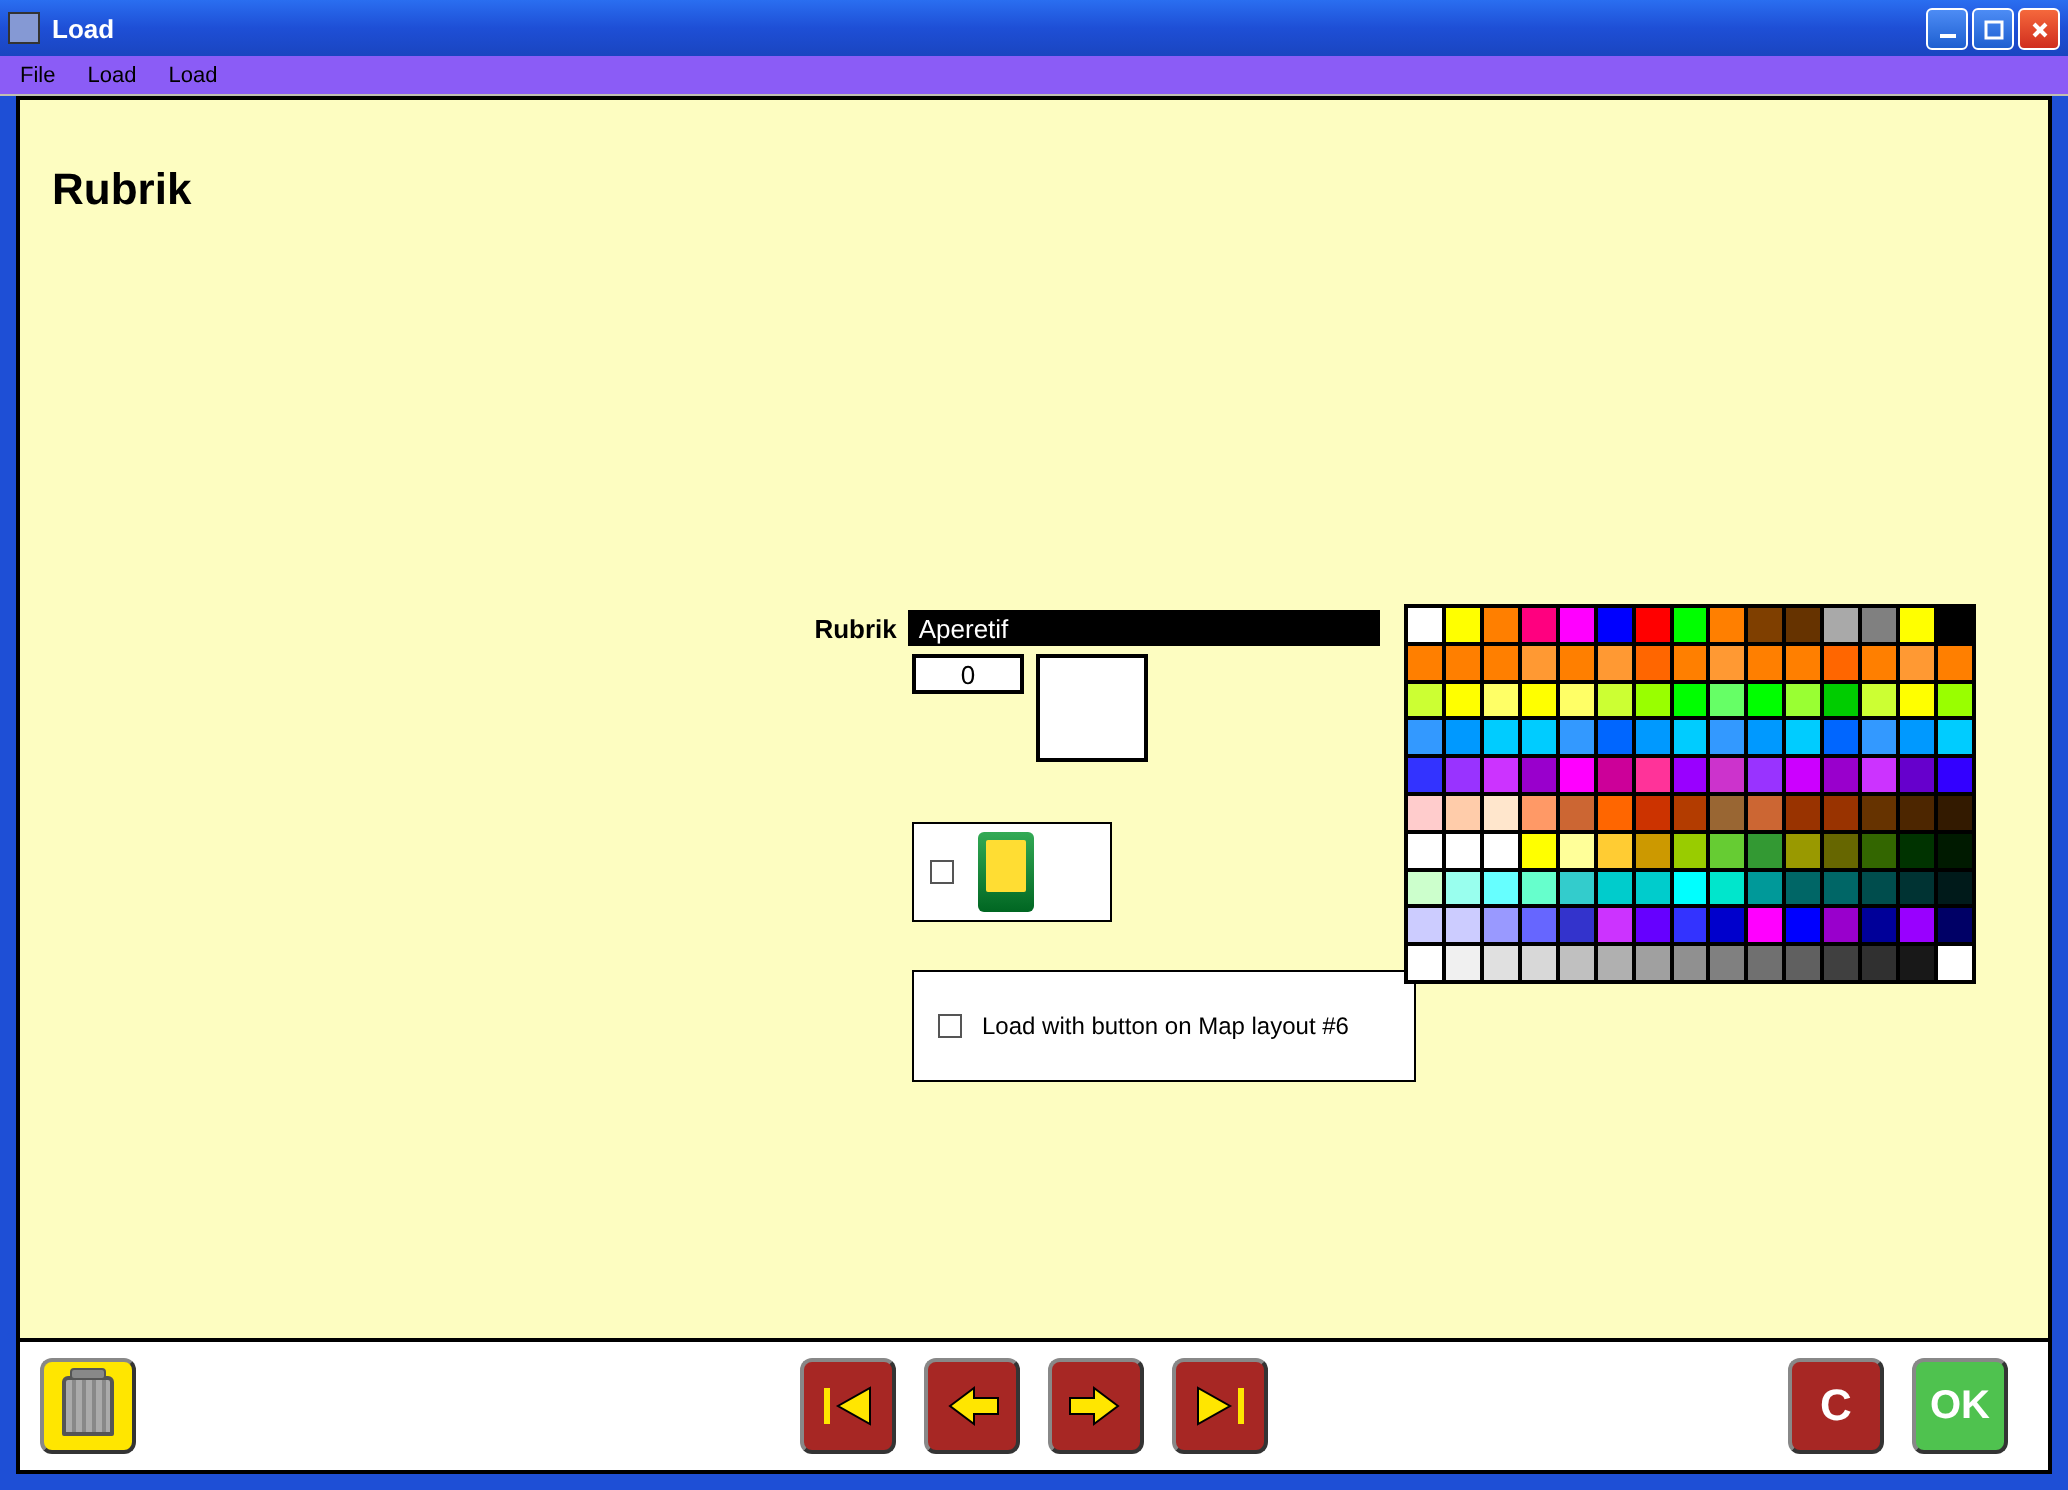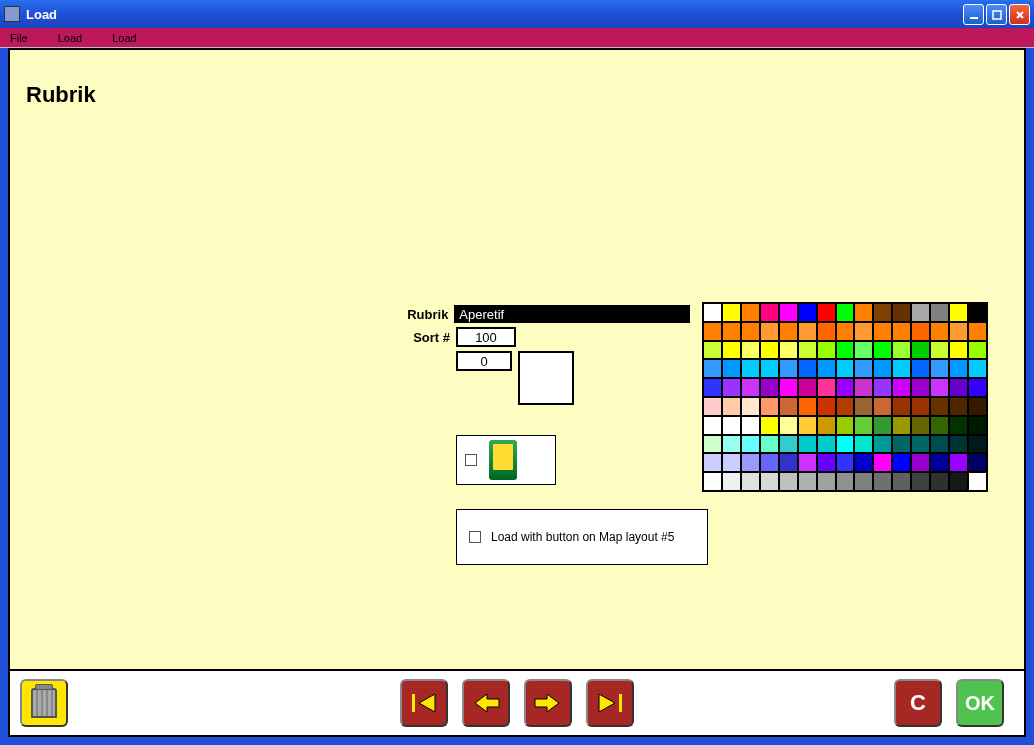--- a/index.html
+++ b/index.html
@@ -32,24 +32,24 @@
   .titlebar .controls .btn {
     width: 21px; height: 21px; border: 1px solid white; border-radius: 3px;
     display: flex; align-items: center; justify-content: center; cursor: pointer;
     font-weight: bold; font-size: 11px; color: white;
   }
   .btn-min { background: linear-gradient(#4d8cf5,#1e5fd0); }
   .btn-max { background: linear-gradient(#4d8cf5,#1e5fd0); }
   .btn-close { background: linear-gradient(#f5683c,#d02e1e); }
   .menubar {
     height: 20px;
-    background: #be185d;
+    background: #8b5cf6;
     border-bottom: 1px solid #c0c0b0;
     display: flex; align-items: center; padding: 0 4px;
-    gap: 18px;
+    gap: 4px;
   }
   .menubar .item { padding: 2px 6px; cursor: pointer; }
   .frame {
     position: absolute;
     left: 4px; right: 4px; top: 48px; bottom: 4px;
     background: #1e4fd6;
   }
   .inner {
     position: absolute;
     left: 4px; right: 4px; top: 0; bottom: 4px;
@@ -162,37 +162,33 @@
 
 <div class="frame">
   <div class="inner">
     <div class="heading">Rubrik</div>
 
     <div class="form-area">
       <div class="row">
         <div class="lbl">Rubrik</div>
         <input class="field-rubrik" value="Aperetif" style="">
       </div>
-      <div class="row">
-        <div class="lbl">Sort #</div>
-        <input class="field-sort" value="100" style="">
-      </div>
       <div class="row3">
         <input class="field-sort small" value="0" style="">
         <div class="swatch-preview"></div>
       </div>
 
       <div class="handheld-box">
         <span class="chk"></span>
         <div class="pda-icon"></div>
       </div>
 
       <div class="load-box">
         <span class="chk"></span>
-        <span>Load with button on Map layout #5</span>
+        <span>Load with button on Map layout #6</span>
       </div>
     </div>
 
     <div class="palette" id="palette">
         <div class="cell" style="background: rgb(255, 255, 255);"></div>
         <div class="cell" style="background: rgb(255, 255, 0);"></div>
         <div class="cell" style="background: rgb(255, 127, 0);"></div>
         <div class="cell" style="background: rgb(255, 0, 127);"></div>
         <div class="cell" style="background: rgb(255, 0, 255);"></div>
         <div class="cell" style="background: rgb(0, 0, 255);"></div>

